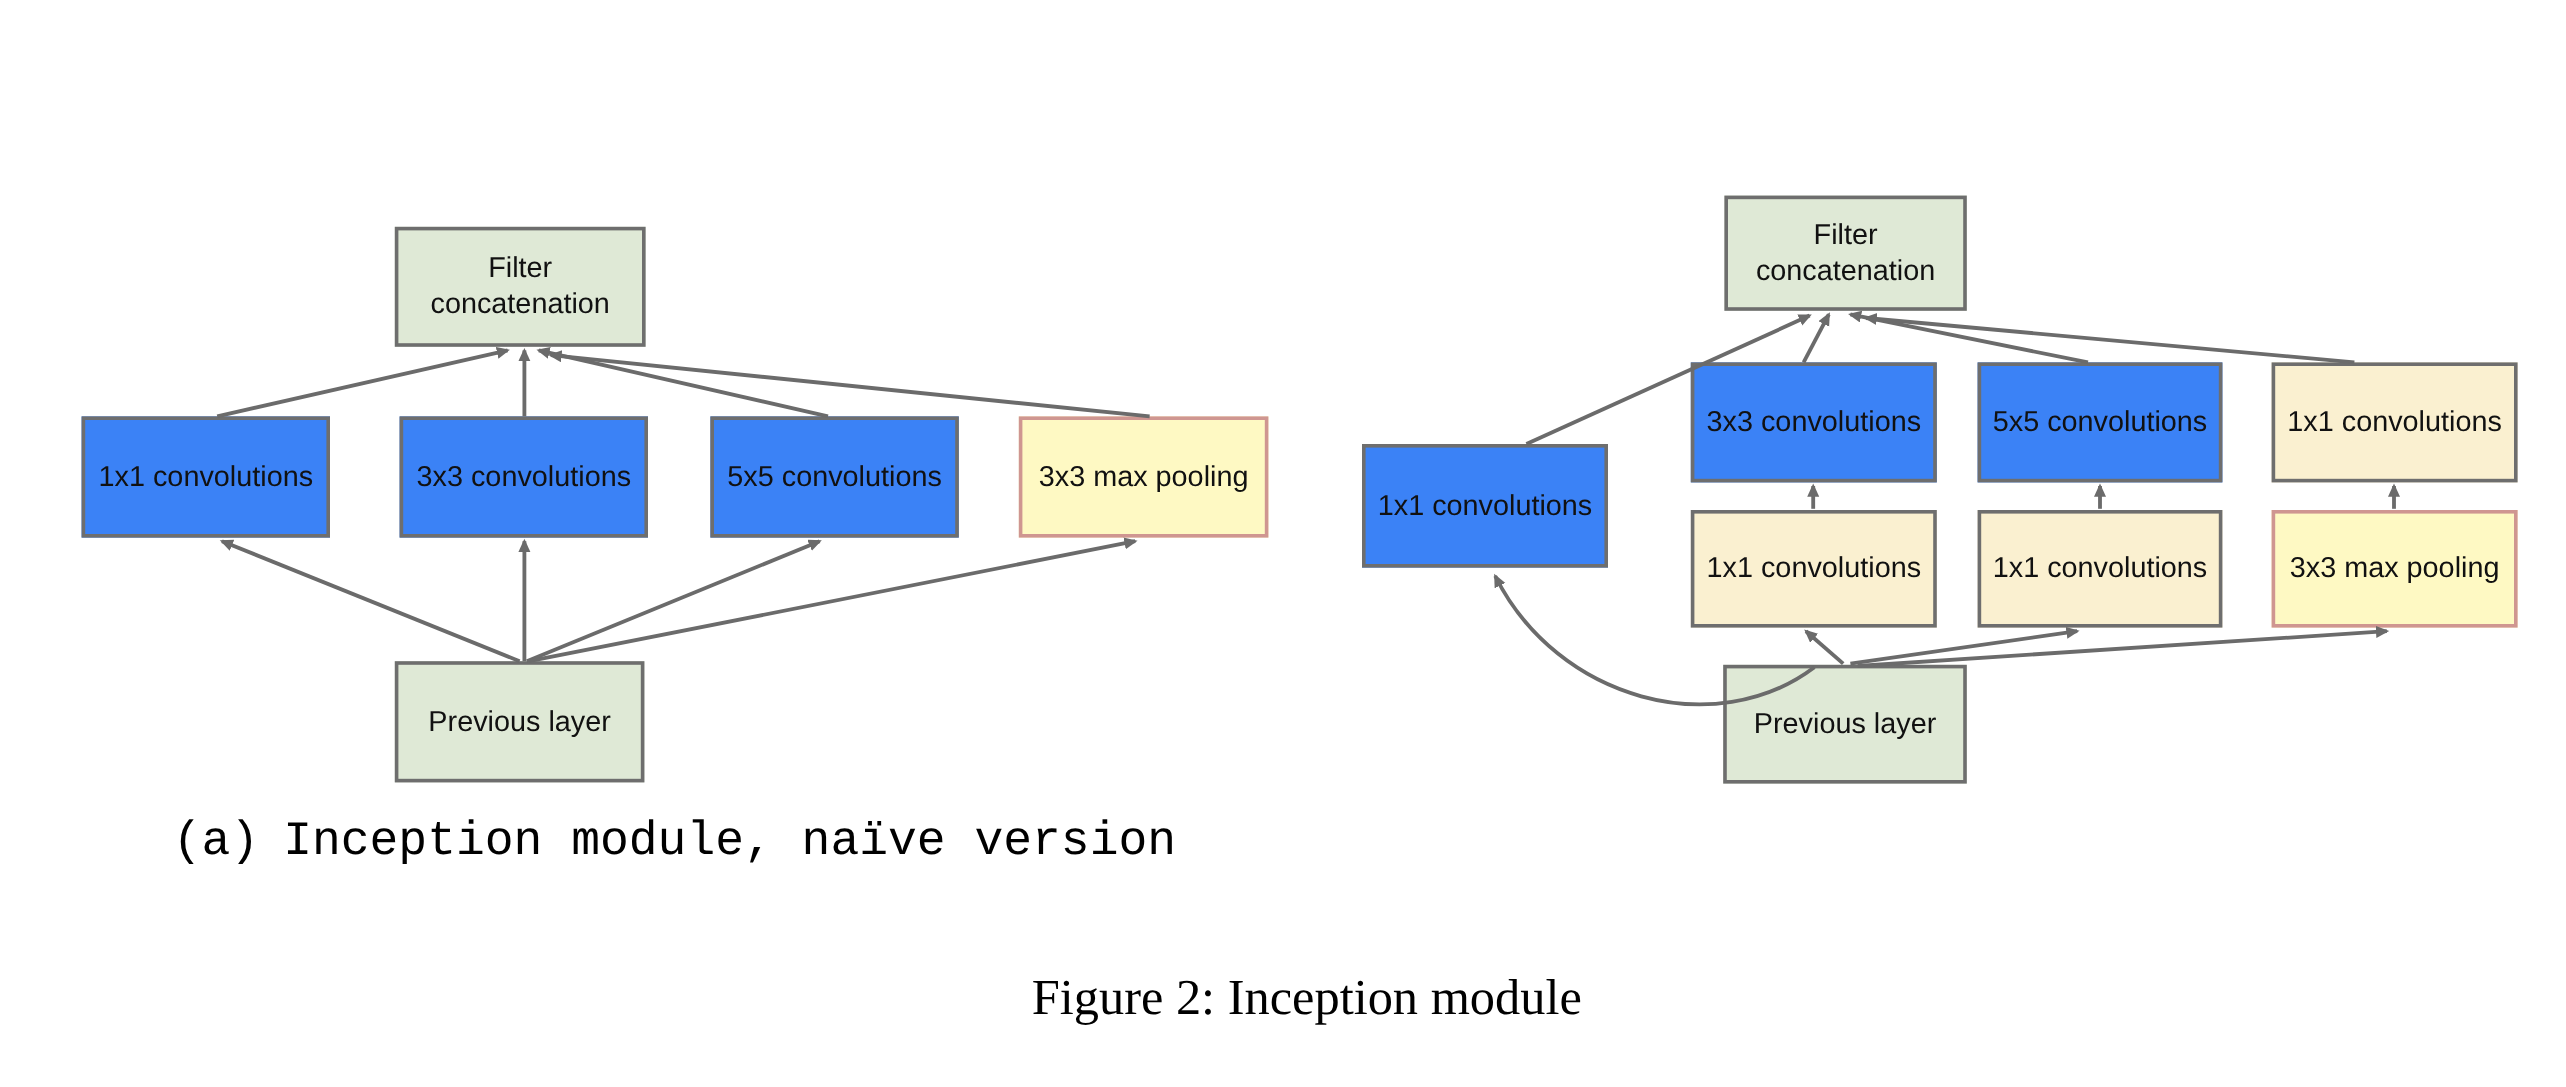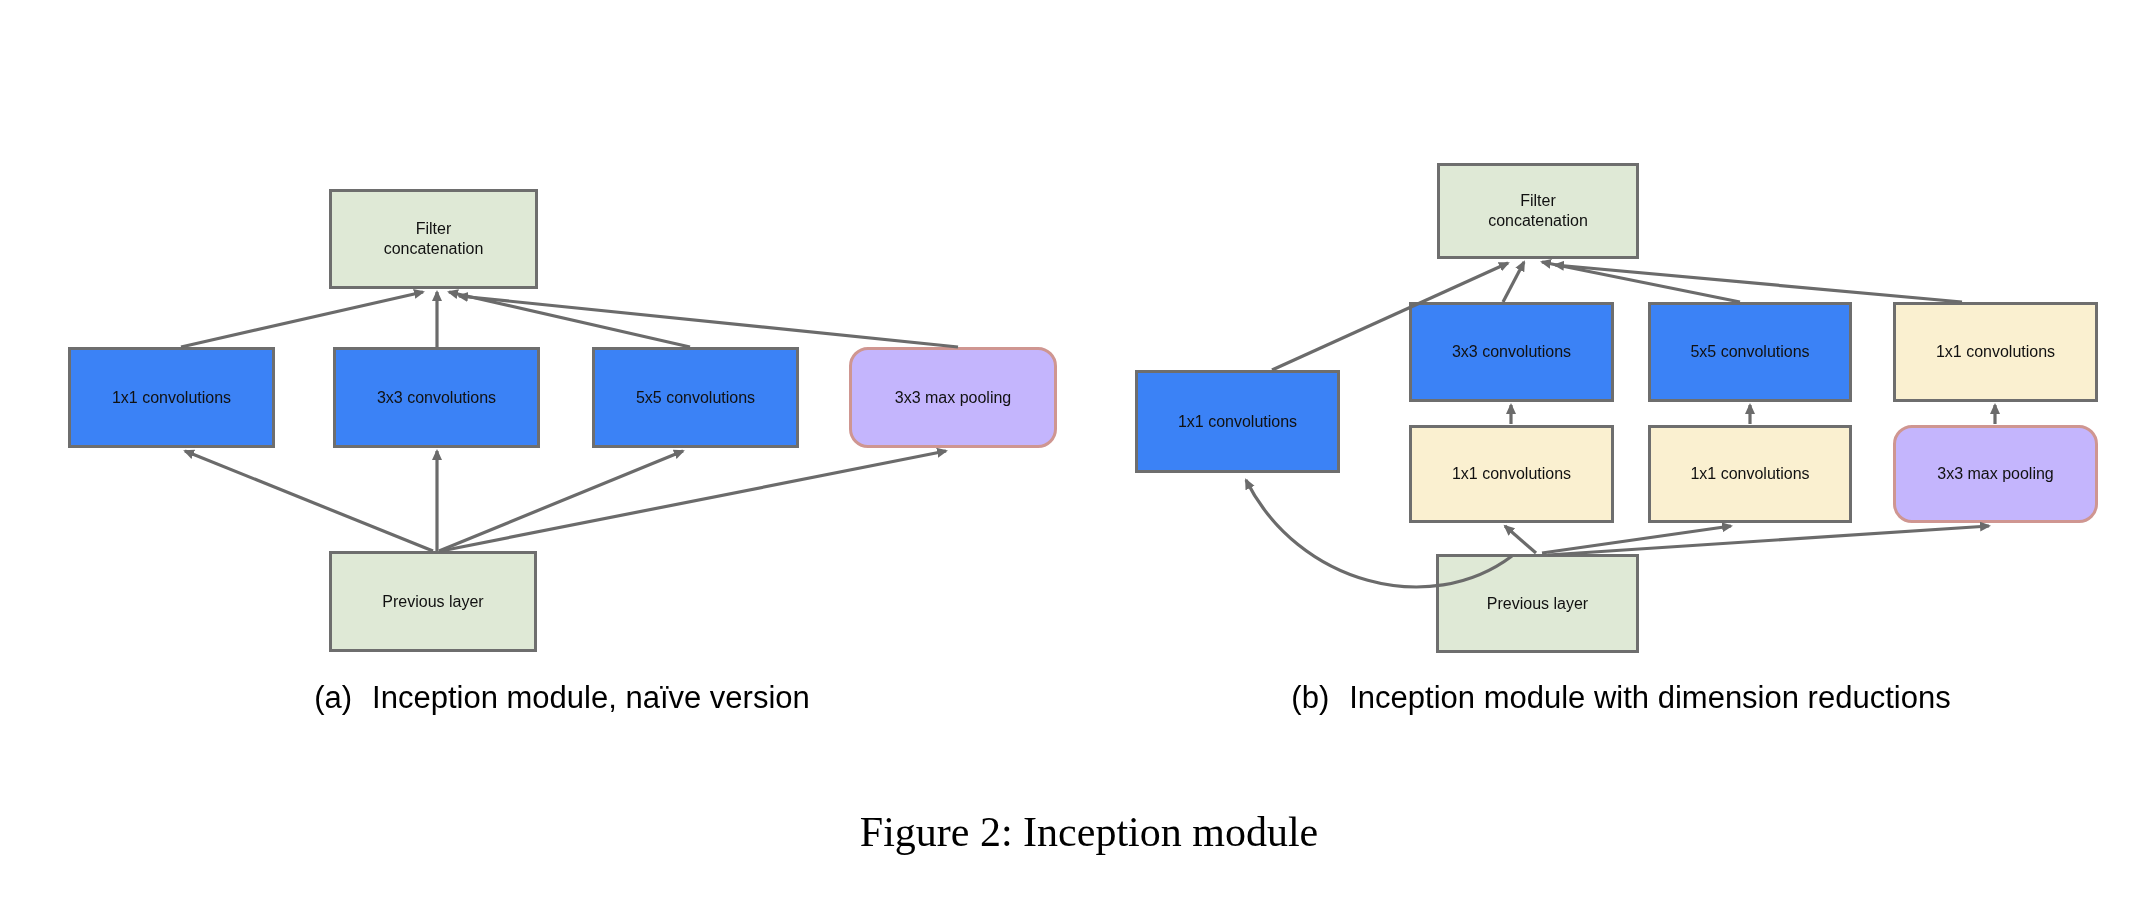--- a/index.html
+++ b/index.html
@@ -1,26 +1,26 @@
 <!DOCTYPE html>
 <html><head>
 <meta charset="utf-8">
 <style>
   html,body{margin:0;padding:0;background:#ffffff;}
   #page{position:relative;width:2138px;height:906px;background:#ffffff;overflow:hidden;
         font-family:"Liberation Sans",sans-serif;}
   .box{position:absolute;box-sizing:border-box;border:3px solid #6e6e6e;
        display:flex;align-items:center;justify-content:center;text-align:center;
-       font-size:16px;line-height:1.25;color:#111;white-space:pre-line;}
+       font-size:24px;line-height:1.25;color:#111;white-space:pre-line;}
   .green{background:#dfe9d6;}
   .blue{background:#3b82f6;}
   .yellow{background:#faf0d0;}
-  .pink{background:#c4b5fd;border-color:#cf9691;border-radius:19px;}
-  .caption{position:absolute;font-family:Liberation Sans, sans-serif;
-           font-size:31px;color:#000;text-align:center;}
+  .pink{background:#fef9c3;border-color:#cf9691;}
+  .caption{position:absolute;font-family:Liberation Mono, monospace;
+           font-size:40px;color:#000;text-align:center;}
   .cap-text{margin-left:20px;}
   #arrows{position:absolute;left:0;top:0;pointer-events:none;}
   .figcap{position:absolute;font-family:"Liberation Serif","DejaVu Serif",serif;
           font-size:42px;color:#000;text-align:center;}
 </style>
 </head>
 <body>
 
 <div id="page">
 
@@ -76,19 +76,16 @@
       <line x1="1536" y1="553" x2="1505" y2="526" marker-end="url(#ah)"></line>
       <line x1="1542" y1="553" x2="1731" y2="526" marker-end="url(#ah)"></line>
       <line x1="1548" y1="555" x2="1989" y2="526" marker-end="url(#ah)"></line>
     </g>
   </svg>
 
   <div class="caption" style="left:60px;top:680px;width:1004px">
     <span>(a)</span><span class="cap-text">Inception module, naïve version</span>
   </div>
 
-  <div class="caption" style="left:1104px;top:680px;width:1034px">
-    <span>(b)</span><span class="cap-text">Inception module with dimension reductions</span>
-  </div>
 
   <div class="figcap" style="left:20px;top:808px;width:2138px">Figure 2: Inception module</div>
 
 </div>
 
 </body></html>

